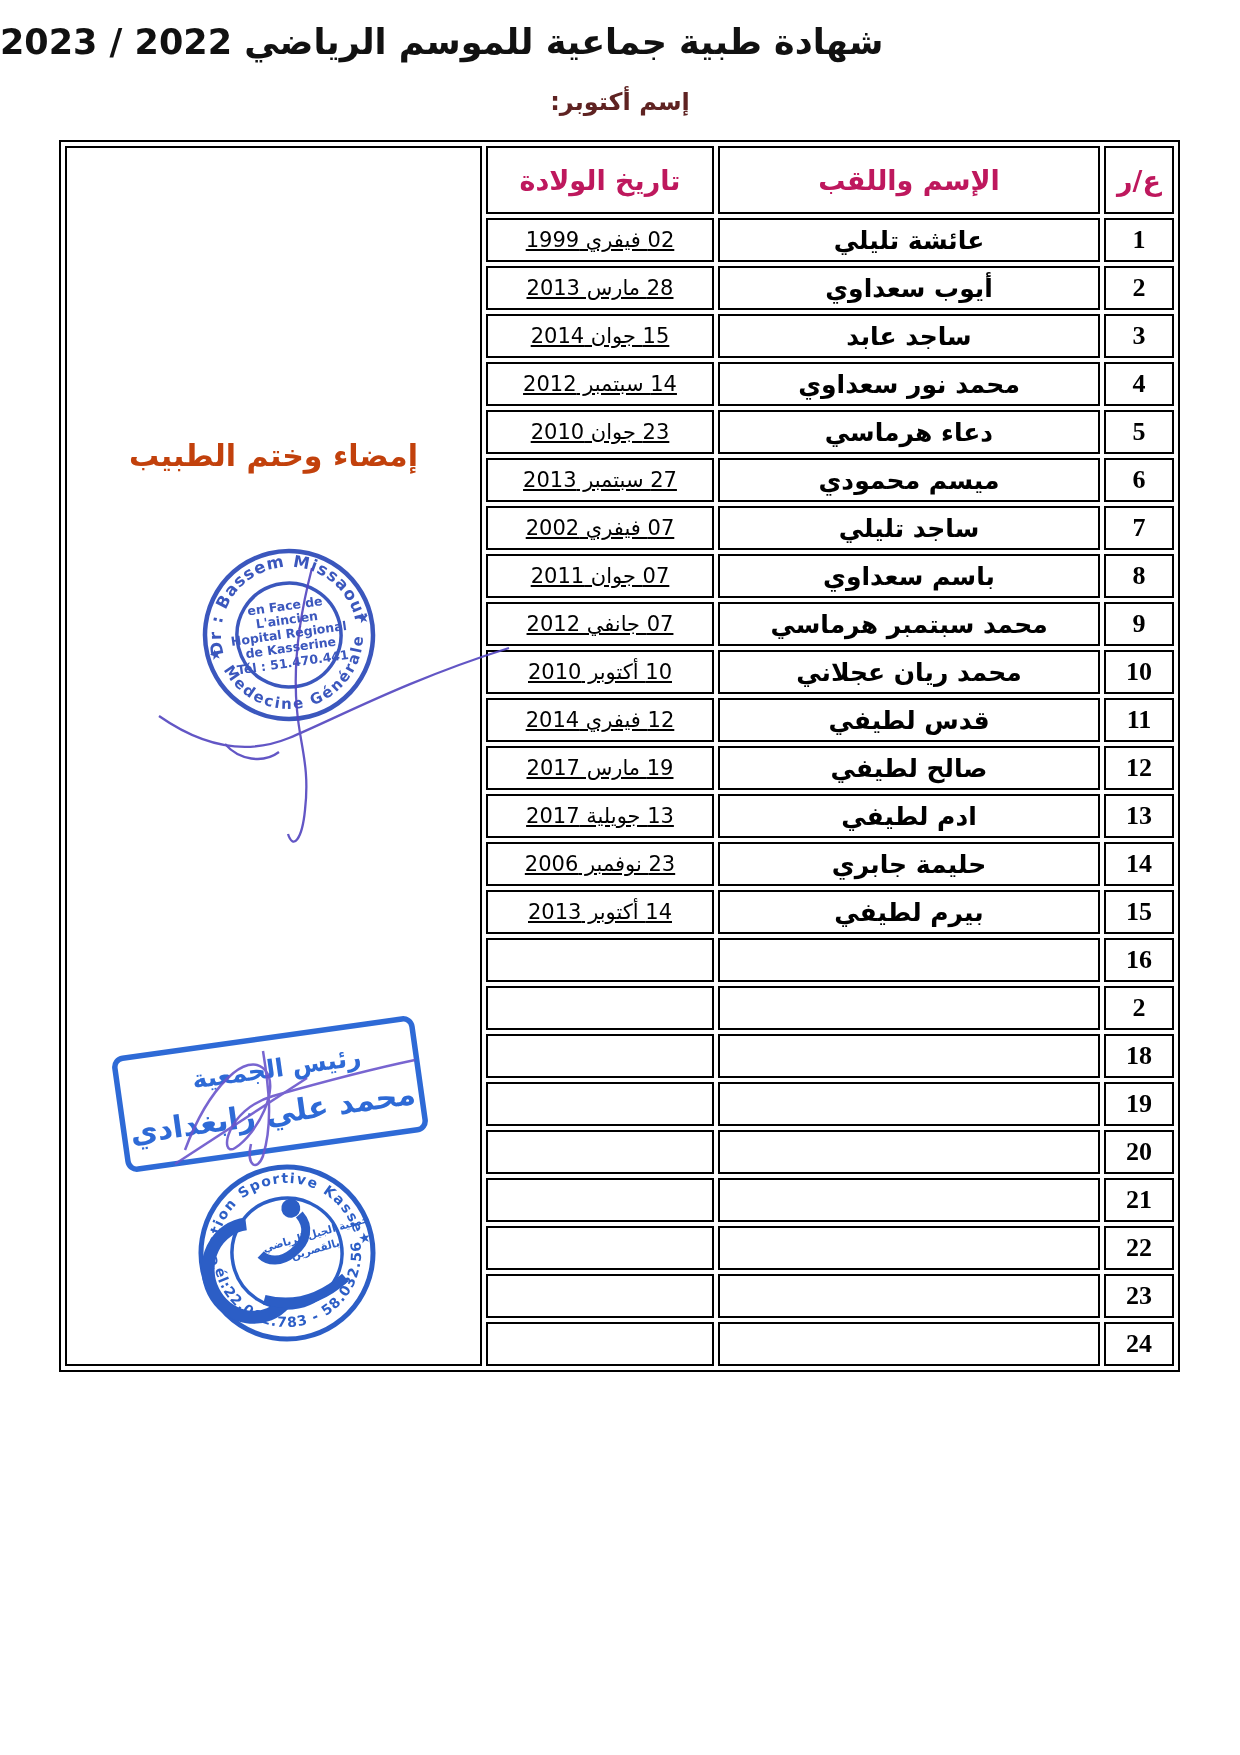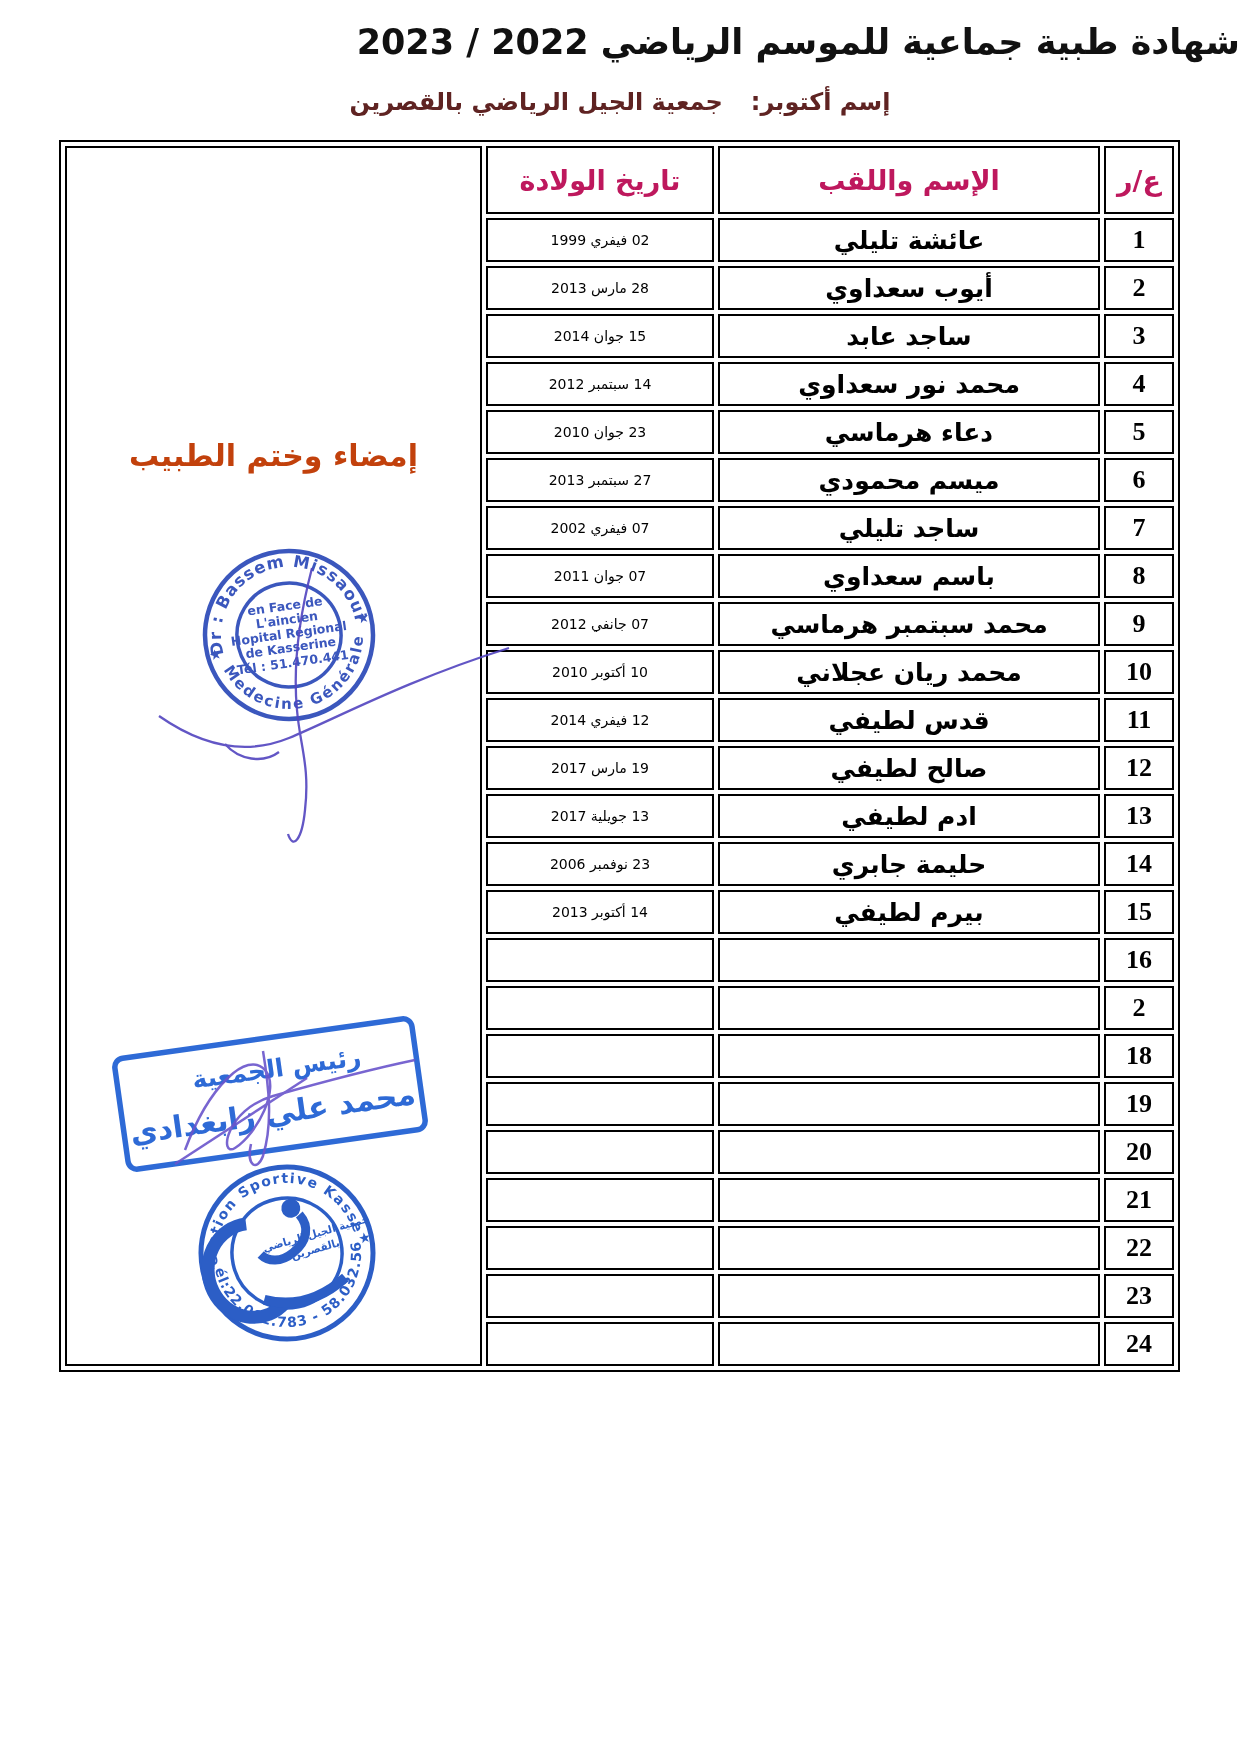--- a/index.html
+++ b/index.html
@@ -1,47 +1,46 @@
 <!DOCTYPE html>
 <html lang="ar"><head>
 <meta charset="utf-8">
 <style>
   html,body{margin:0;padding:0;background:#fff;}
   body{width:1240px;height:1755px;position:relative;font-family:"DejaVu Sans",sans-serif;color:#000;}
   .page{position:absolute;inset:0;background:#fff;}
 
-  .title{position:absolute;top:22px;left:0;width:100%;text-align:right;direction:rtl;
+  .title{position:absolute;top:22px;left:0;width:100%;text-align:left;direction:rtl;
          font-size:35px;font-weight:bold;color:#111;}
   .subtitle{position:absolute;top:88px;left:0;width:100%;display:flex;justify-content:center;
             direction:rtl;gap:28px;font-size:24px;font-weight:bold;color:#5f2322;}
 
   table.roster{position:absolute;left:59px;top:140px;width:1121px;direction:rtl;background:#fff;
          border:2px solid #000;border-collapse:separate;border-spacing:4px;table-layout:fixed;}
   .roster td,.roster th{border:2px solid #000;background:#fff;text-align:center;vertical-align:middle;padding:0;}
   .roster th{height:64px;color:#be185d;font-size:27px;font-weight:bold;}
   .roster td{height:40px;}
   td.index{font-family:"Liberation Serif",serif;font-weight:bold;font-size:26px;}
   td.name{font-size:25px;font-weight:bold;}
-  td.dob{font-size:14px;}
+  td.dob{font-size:21px;text-decoration:underline;}
   td.sig{vertical-align:top;position:relative;}
   .sig-label{position:absolute;top:290px;left:0;right:0;text-align:center;direction:rtl;
              font-size:30px;font-weight:bold;color:#c2410c;}
   .sig-overlay{position:absolute;left:0;top:0;overflow:visible;}
   svg{overflow:visible;}
 </style>
 </head>
 <body>
 
 <div class="page">
 
   <div class="title">شهادة طبية جماعية للموسم الرياضي 2022 / 2023</div>
 
   <div class="subtitle">
     <span>إسم أكتوبر:</span>
-    <span>جمعية الجيل الرياضي بالقصرين</span>
   </div>
 
   <table class="roster">
     <colgroup>
       <col style="width:70px">
         <col style="width:382px">
         <col style="width:228px">
         <col>
     </colgroup>
     <tbody id="rows">

